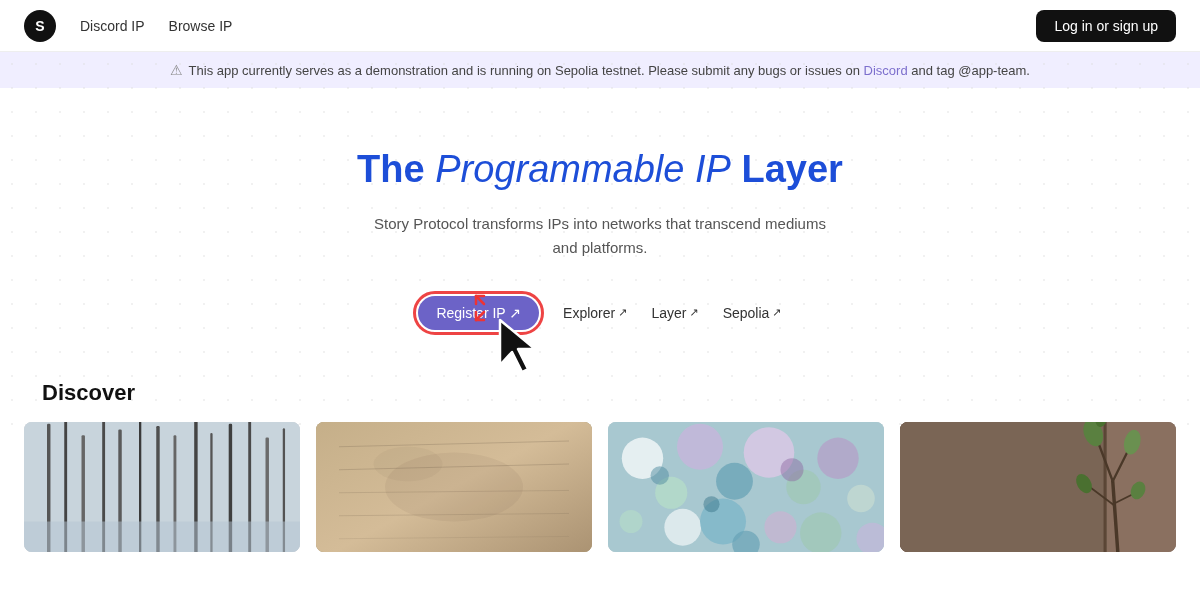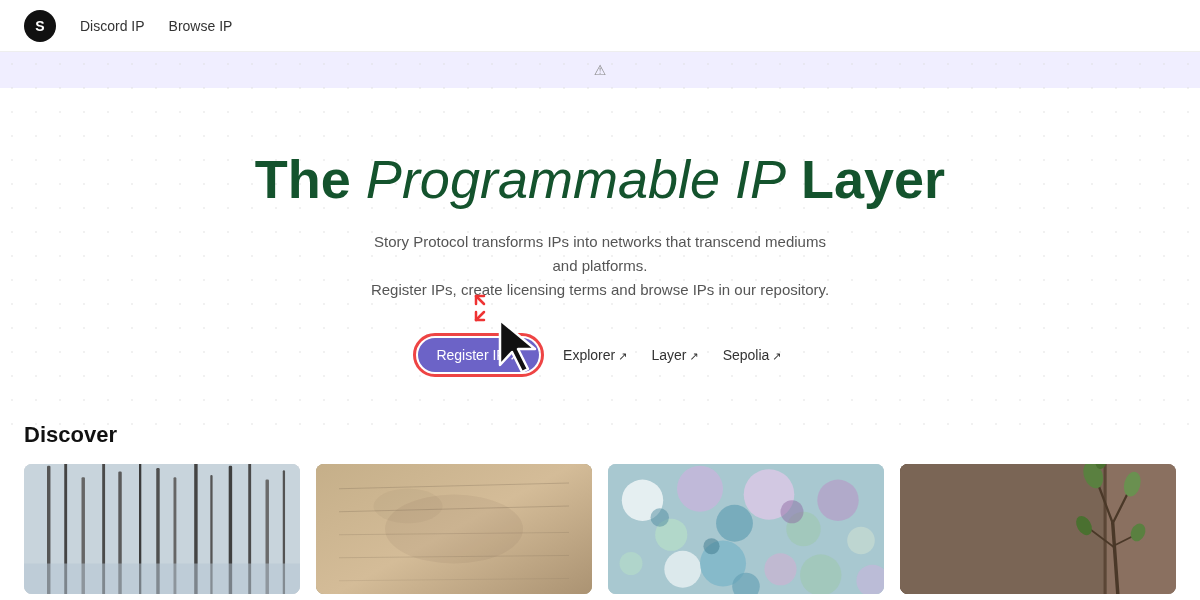--- a/index.html
+++ b/index.html
@@ -50,24 +50,24 @@
 
     
     .hero {
       display: flex;
       flex-direction: column;
       align-items: center;
       padding: 60px 24px 40px;
       text-align: center;
     }
     .hero-title {
-      font-size: 54px;
+      font-size: 38px;
       font-weight: 700;
       line-height: 1.15;
-      color: #14532d;
+      color: #1d4ed8;
       margin-bottom: 20px;
     }
     .hero-title em {
       font-style: italic;
       font-weight: 400;
     }
     .hero-subtitle {
       font-size: 15px;
       color: #555;
       line-height: 1.6;
@@ -89,21 +89,21 @@
       padding: 9px 18px;
       font-size: 14px;
       cursor: pointer;
       display: flex; align-items: center; gap: 5px;
       font-weight: 500;
       outline: 3px solid #e44;
       outline-offset: 2px;
     }
     .cta-link {
       font-size: 14px; color: #333; cursor: pointer; text-decoration: none;
-      display: flex; align-items: flex-end; gap: 3px;
+      display: flex; align-items: center; gap: 3px;
     }
     .arrow-ext { font-size: 11px; }
 
     
     .cursor-overlay {
       position: absolute;
       top: 310px;
       left: 490px;
       pointer-events: none;
       z-index: 100;
@@ -112,20 +112,21 @@
     
     .discover {
       padding: 0 24px;
       margin-top: 10px;
     }
     .discover-title {
       font-size: 22px;
       font-weight: 600;
       color: #111;
       margin-bottom: 16px;
+      margin-left: 18px;
     }
     .discover-grid {
       display: grid;
       grid-template-columns: repeat(4, 1fr);
       gap: 16px;
     }
     .discover-card {
       height: 130px;
       border-radius: 8px;
       overflow: hidden;
@@ -180,35 +181,40 @@
 <body>
 
 <nav class="navbar">
   <div class="navbar-left">
     <div class="logo">
       <span>S</span>
     </div>
     <a class="nav-link">Discord IP</a>
     <a class="nav-link">Browse IP</a>
   </div>
+  <button class="login-btn">Log in or sign up</button>
 </nav>
 
 <div class="banner">
   <span class="warning-icon">⚠</span>
+  <span>
+    <span>This app currently serves as a demonstration and is running on Sepolia testnet. Please submit any bugs or issues on</span>
+    <a href="#">Discord</a>
+    <span>and tag @app-team.</span>
+  </span>
 </div>
 
 <div class="hero-bg"></div>
 
 <section class="hero">
   <h1 class="hero-title">
     <span>The </span><em>Programmable IP</em><span> Layer</span>
   </h1>
   <p class="hero-subtitle">
     <span>Story Protocol transforms IPs into networks that transcend mediums and platforms.</span><br>
-    <span>Register IPs, create licensing terms and browse IPs in our repository.</span>
   </p>
   <div class="cta-row">
     <button class="cta-primary">Register IP ↗</button>
     <a class="cta-link">
       <span>Explorer</span>
         <span class="arrow-ext">↗</span>
     </a>
     <a class="cta-link">
       <span>Layer</span>
         <span class="arrow-ext">↗</span>

